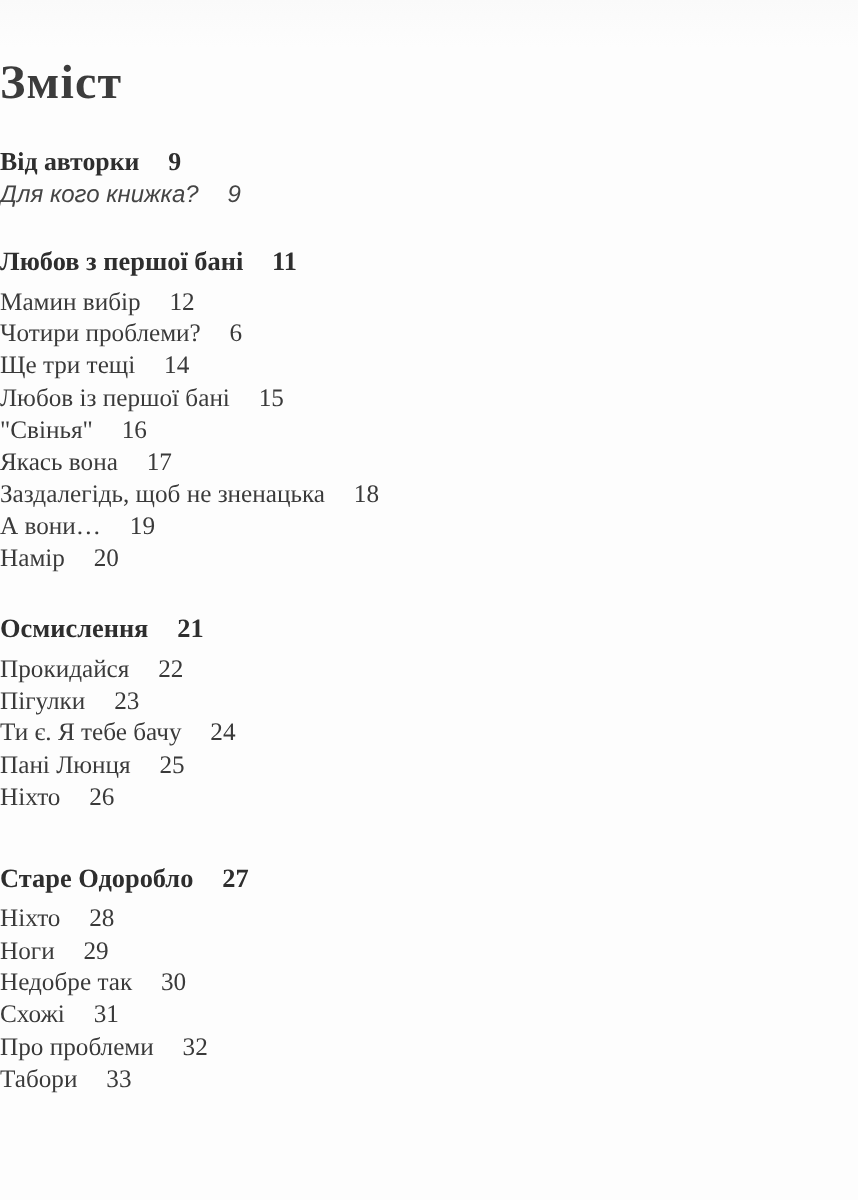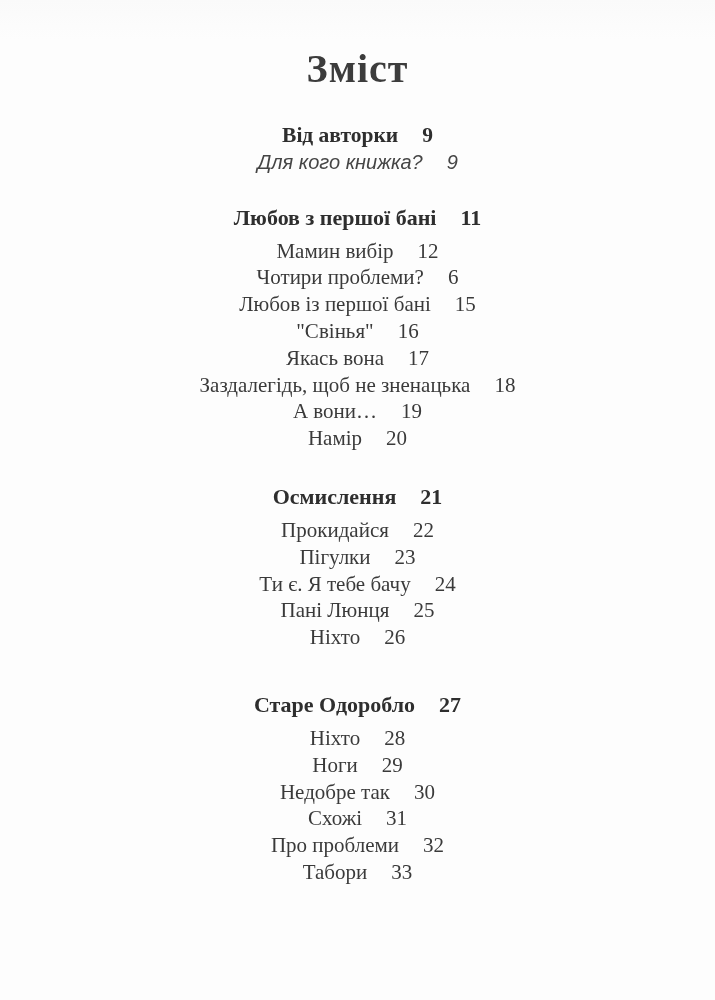--- a/index.html
+++ b/index.html
@@ -11,21 +11,20 @@
     height: 1000px;
     background: #fdfdfd;
     overflow: hidden;
     font-family: "Liberation Serif", serif;
   }
   .page {
     width: 715px;
     height: 1000px;
     box-sizing: border-box;
     padding-top: 46px;
-    text-align: center;
     background: linear-gradient(180deg, #fafafa 0%, #fdfdfd 4%, #fdfdfd 100%);
   }
   .toc-title {
     font-size: 40px;
     font-weight: 600;
     color: #3c3c3c;
     letter-spacing: 1px;
     margin: 0 0 30px 0;
     line-height: 46px;
   }
@@ -76,20 +75,23 @@
 
   <div class="section section-1">
     <div class="row section-heading">
       <span>Любов з першої бані</span><span class="pageno">11</span>
     </div>
     <div class="row">
       <span>Мамин вибір</span><span class="pageno">12</span>
     </div>
     <div class="row">
       <span>Чотири проблеми?</span><span class="pageno">6</span>
+    </div>
+    <div class="row">
+      <span>Ще три тещі</span><span class="pageno">14</span>
     </div>
     <div class="row">
       <span>Любов із першої бані</span><span class="pageno">15</span>
     </div>
     <div class="row">
       <span>"Свінья"</span><span class="pageno">16</span>
     </div>
     <div class="row">
       <span>Якась вона</span><span class="pageno">17</span>
     </div>

